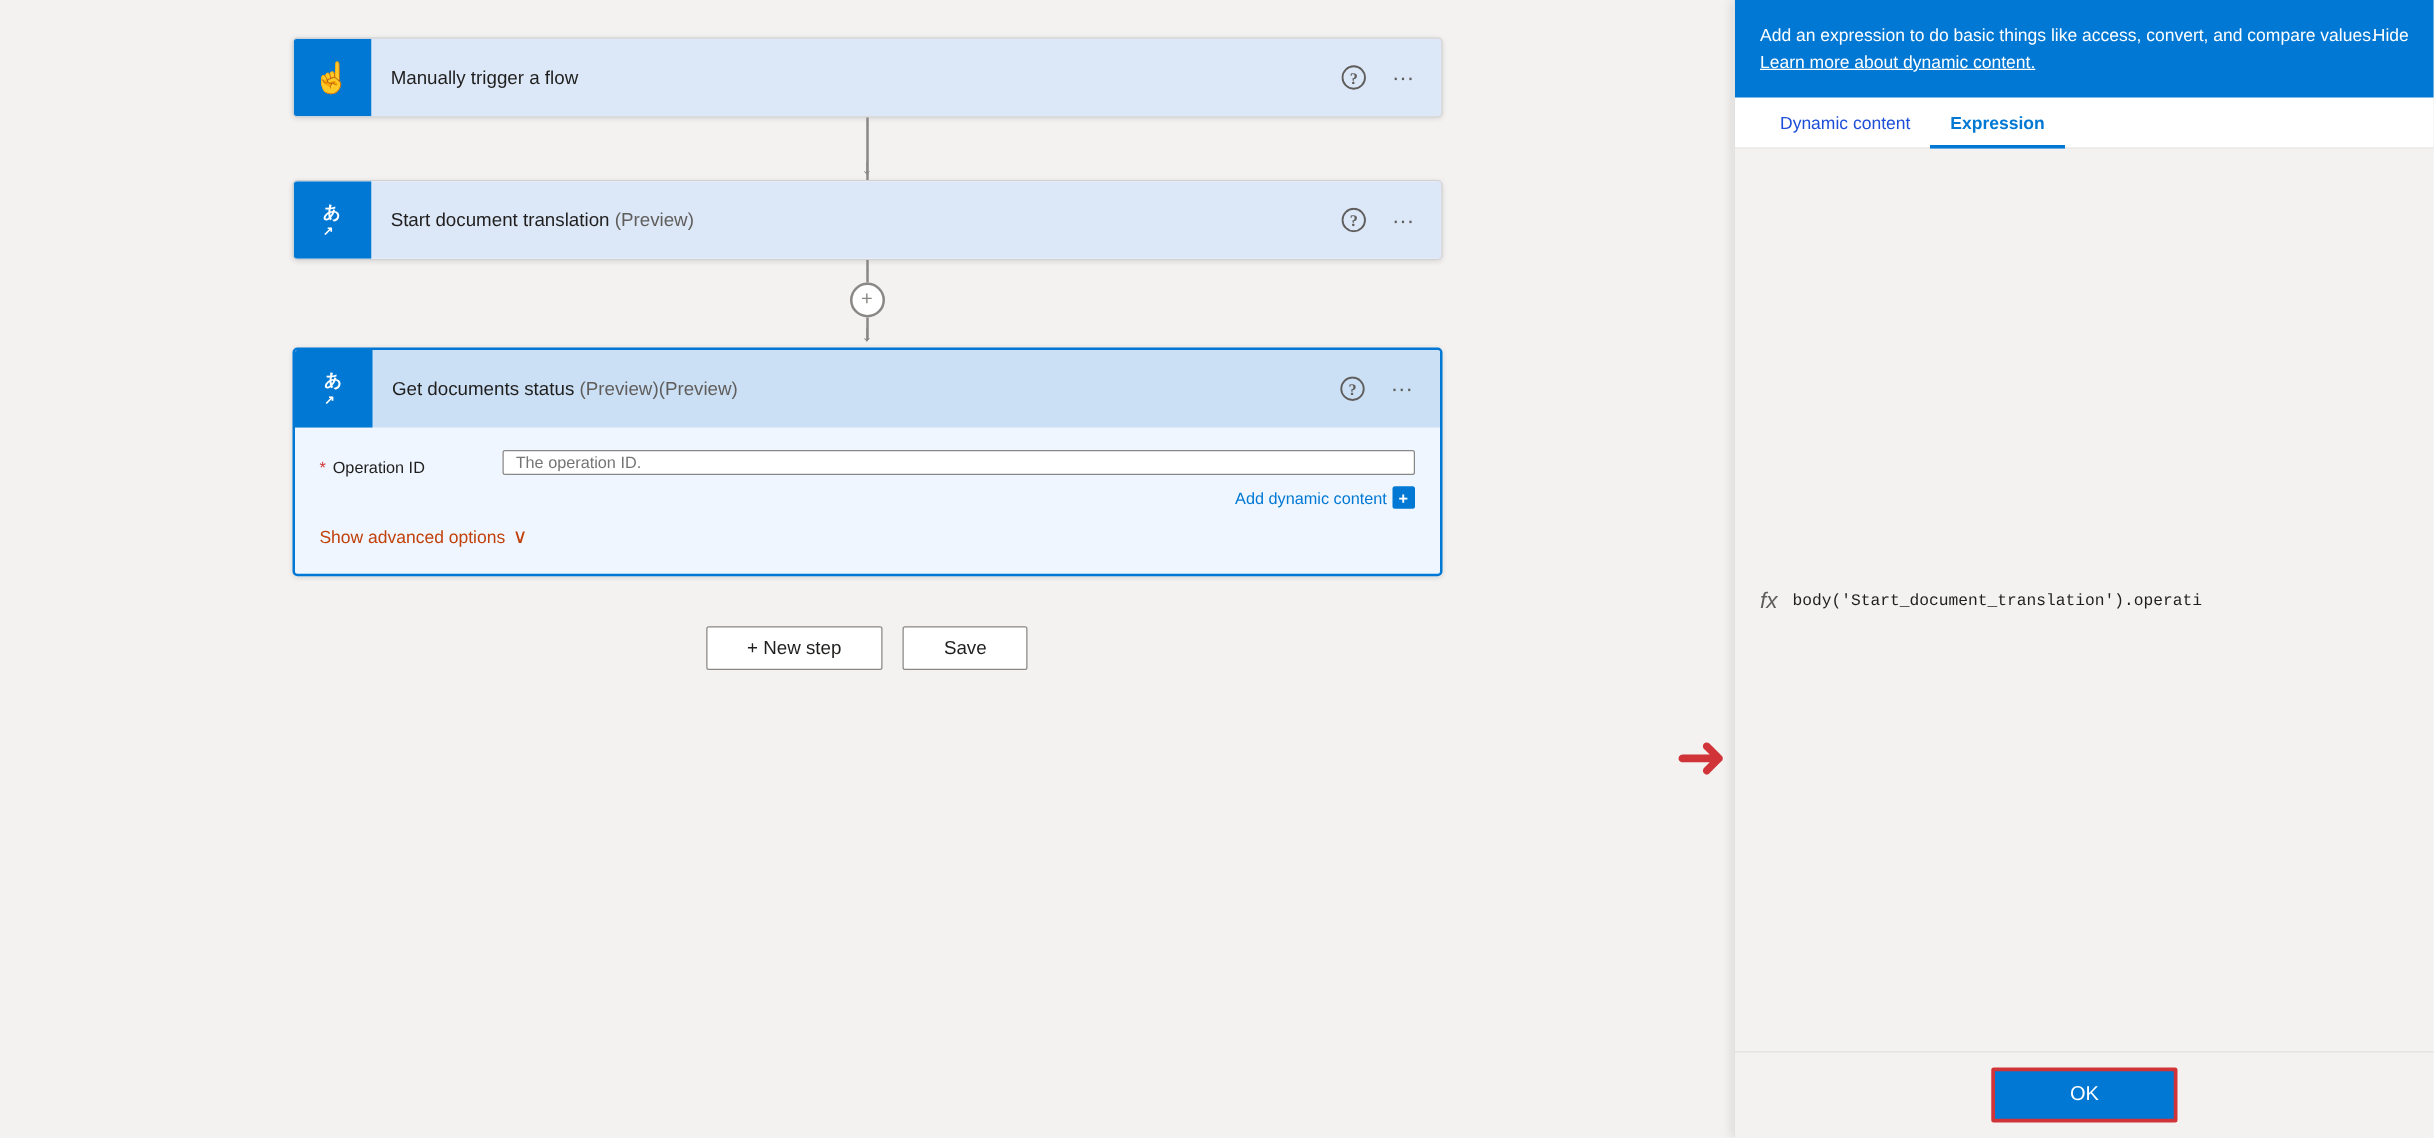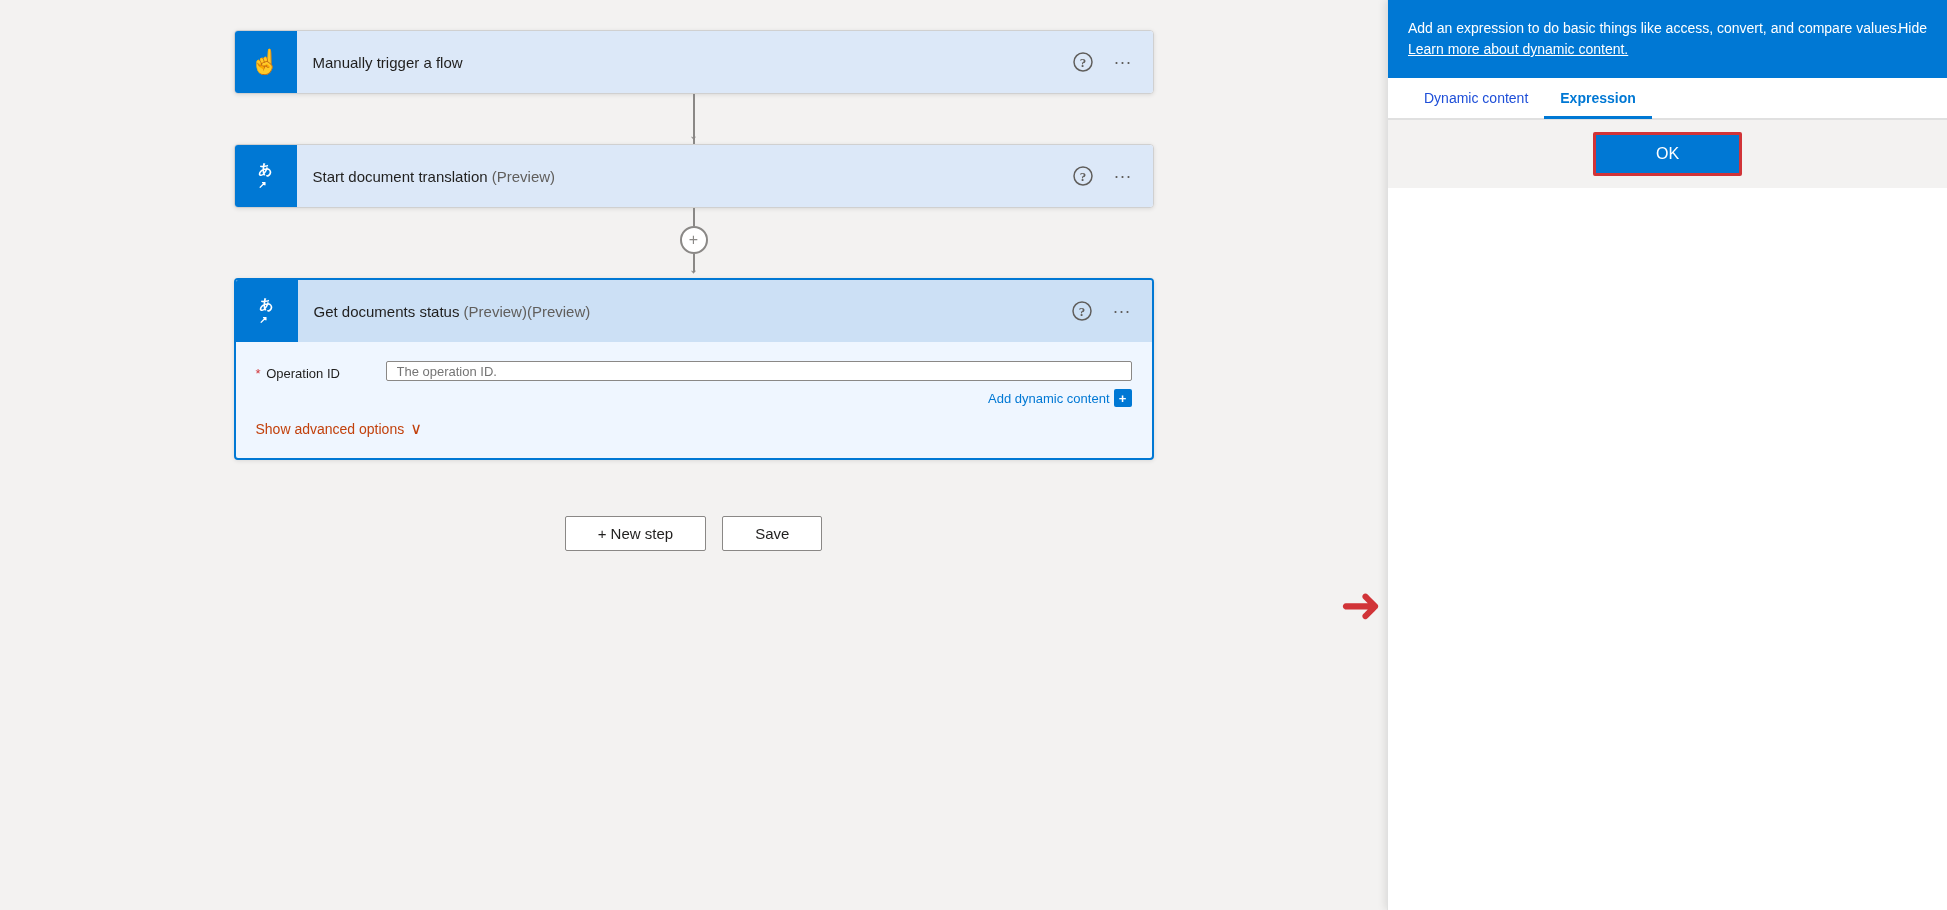--- a/index.html
+++ b/index.html
@@ -100,21 +100,22 @@
       width: 28px;
       height: 28px;
     }
 
     .step-body {
       padding: 16px 20px 20px 20px;
     }
 
     .field-row {
       display: flex;
-      align-items: flex-end;
+      align-items: center;
+      gap: 16px;
       margin-bottom: 8px;
     }
 
     .field-label {
       min-width: 130px;
       padding-top: 8px;
       font-size: 13px;
       color: #201f1e;
     }
 
@@ -229,21 +230,21 @@
     .connector-line-bottom {
       width: 2px;
       height: 18px;
       background: #8a8886;
     }
 
     
     .bottom-buttons {
       display: flex;
       gap: 16px;
-      margin-top: 56px;
+      margin-top: 40px;
     }
 
     .btn-outline {
       padding: 8px 32px;
       border: 1px solid #8a8886;
       background: white;
       font-size: 15px;
       cursor: pointer;
       border-radius: 2px;
       color: #201f1e;
@@ -523,17 +524,23 @@
 
   <div class="panel-tabs">
     <div class="panel-tab">
       <span>Dynamic content</span>
     </div>
     <div class="panel-tab active">
       <span>Expression</span>
     </div>
   </div>
 
+  <div class="panel-body">
+    <div class="expression-input-area">
+      <span class="fx-icon"><i>f</i>x</span>
+      <input class="expression-text" type="text" style="width: 100%;" value="body('Start_document_translation').operati">
+    </div>
+  </div>
 
   <div class="panel-footer">
     <button class="ok-btn">OK</button>
   </div>
 </div>
 
 </body></html>

